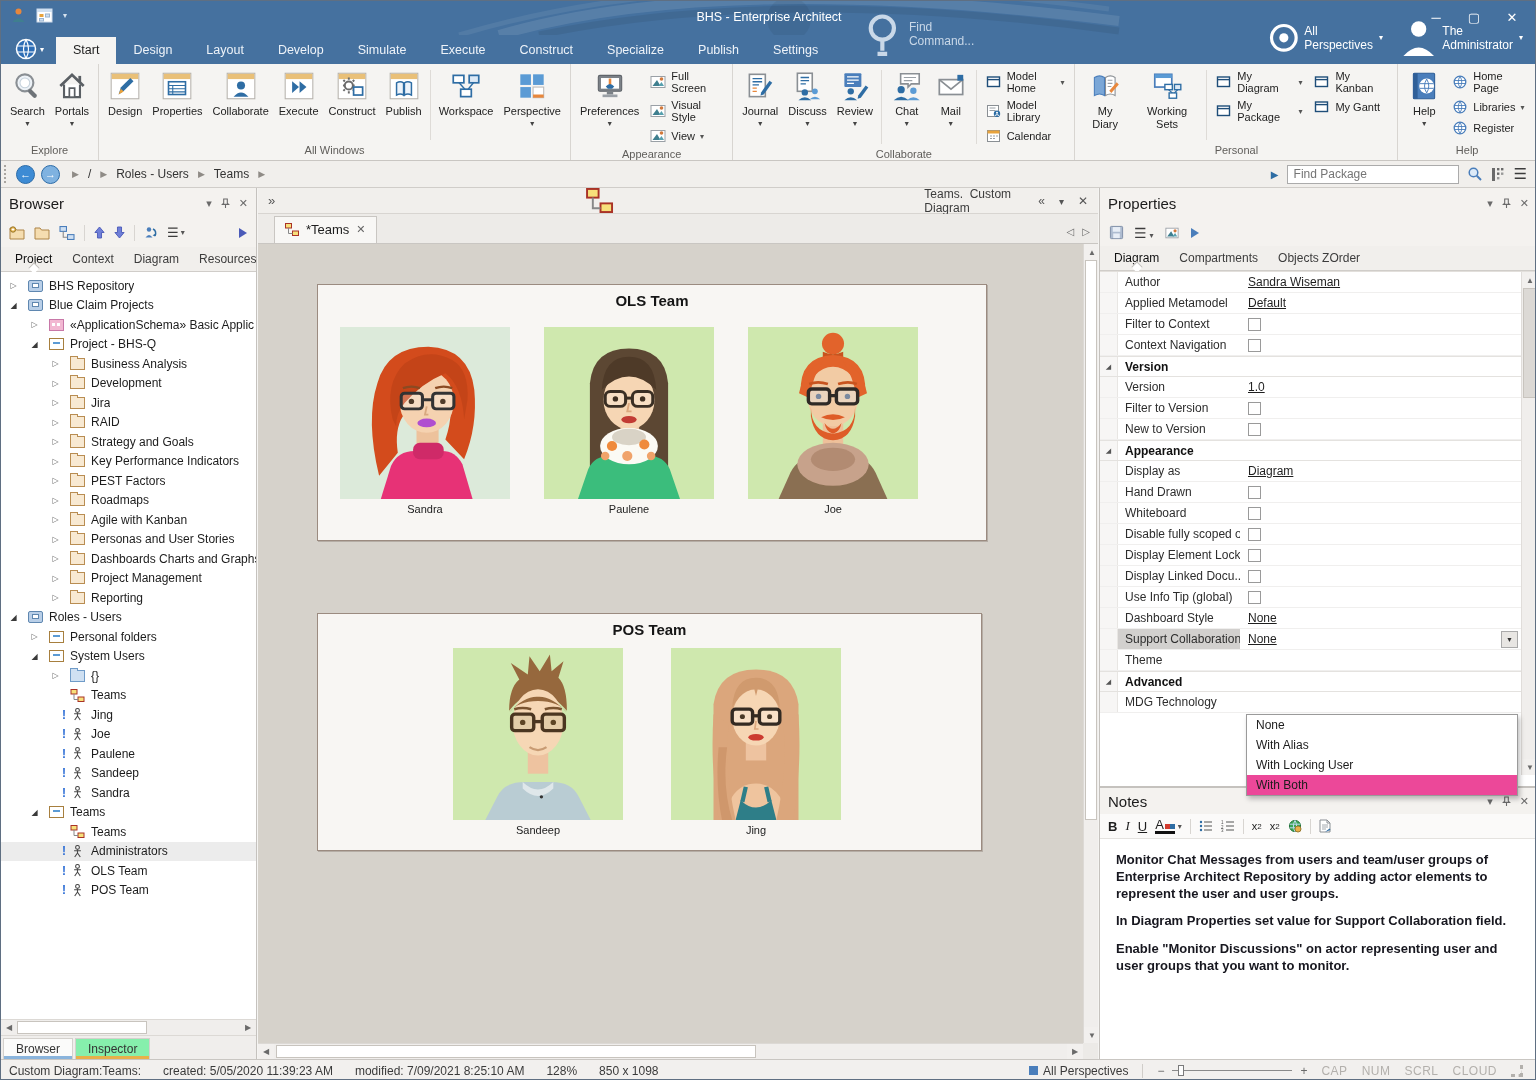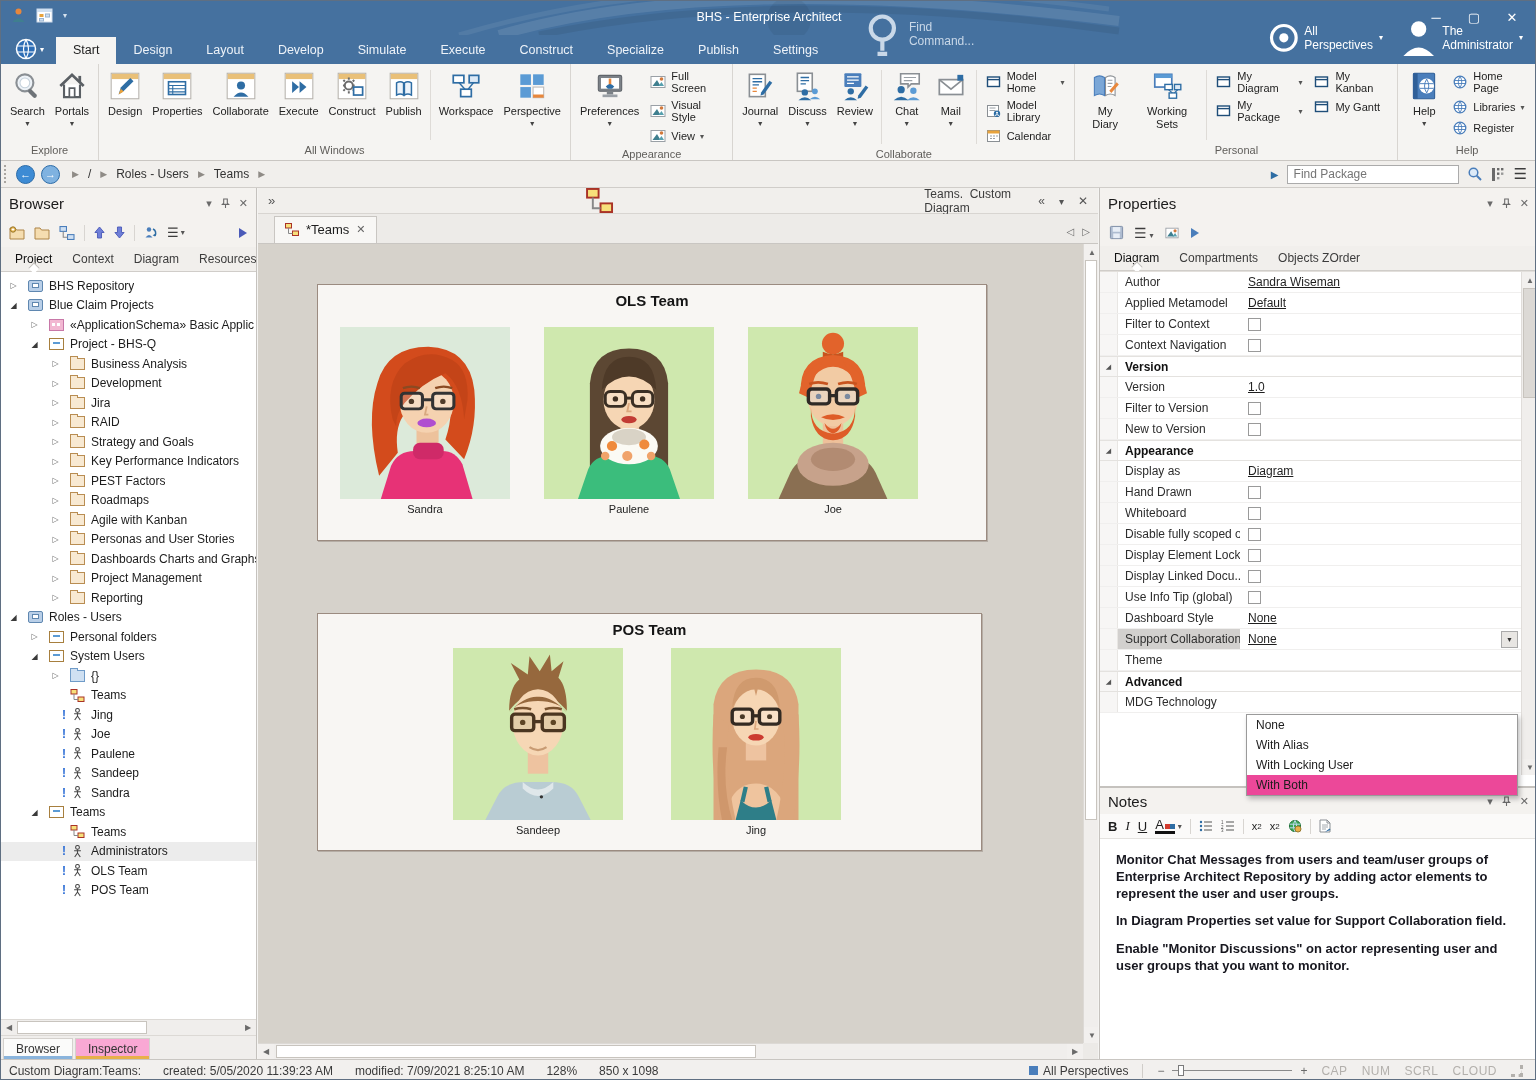--- a/index.html
+++ b/index.html
@@ -106,21 +106,21 @@
     background:#fff; box-shadow:5px 0 0 #fff; }
   .tic-svg { width:15px; height:13px; flex:none; margin-left:2px; }
   #browser-hscroll { height:16px; background:#f0eeec; border-top:1px solid #dcd9d5; display:flex;
     align-items:center; }
   .sb-btn { width:16px; height:16px; display:flex; align-items:center; justify-content:center;
     color:#6a6a6a; font-size:8px; }
   .sb-track { flex:1; height:100%; background:#f0eeec; position:relative; }
   .sb-thumb { position:absolute; background:#fff; border:1px solid #c8c4be; }
   #browser-bottom-tabs { height:24px; background:#f0eeec; display:flex; gap:2px; padding:2px 2px 0;
     border-top:1px solid #dcd9d5; }
-  .btab { padding:3px 12px; font-size:12px; background:#f9a8d4; color:#333; border:1px solid #d4d1cd;
+  .btab { padding:3px 12px; font-size:12px; background:#86efac; color:#333; border:1px solid #d4d1cd;
     border-bottom:none; position:relative; }
   .btab.active { background:#fbfbfa; }
   .btab .ul { position:absolute; left:0; right:0; bottom:0; height:3px; }
 
   
   #center { position:absolute; left:257px; top:187px; width:840px; height:871px; display:flex;
     flex-direction:column; background:#d6d2cb; }
   #center-header { height:26px; background:#f1efec; border-bottom:1px solid #d8d5d1; display:flex;
     align-items:center; gap:10px; padding:0 10px; color:#3c3c3c; }
   #center-tabs { height:30px; background:#edebe8; border-bottom:1px solid #c9c6c2; display:flex;

